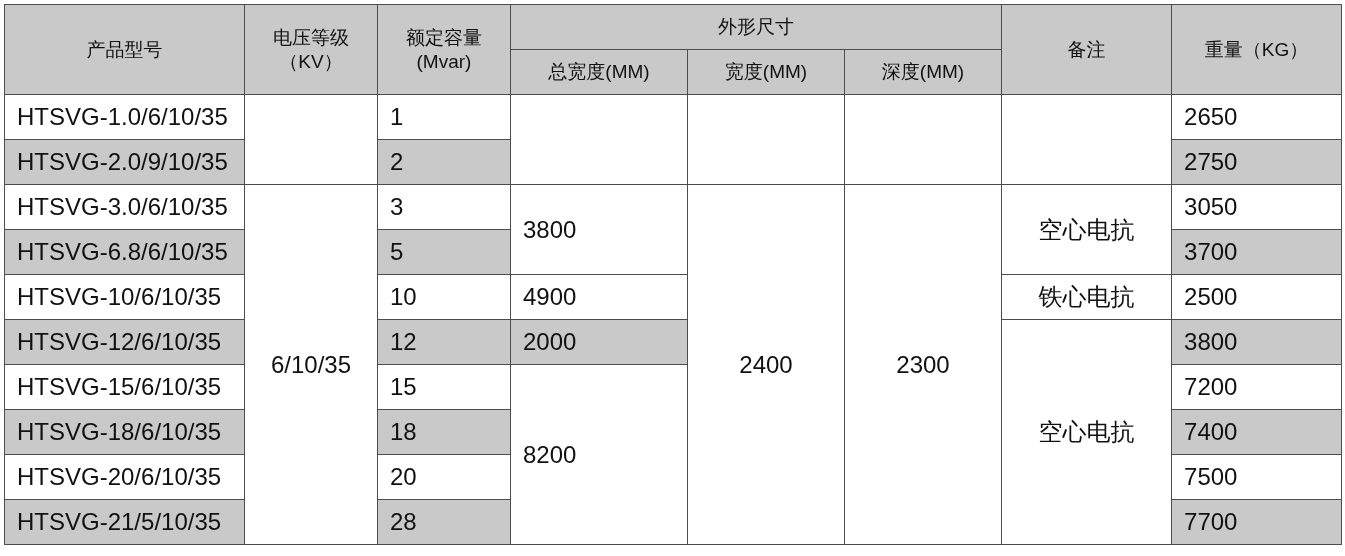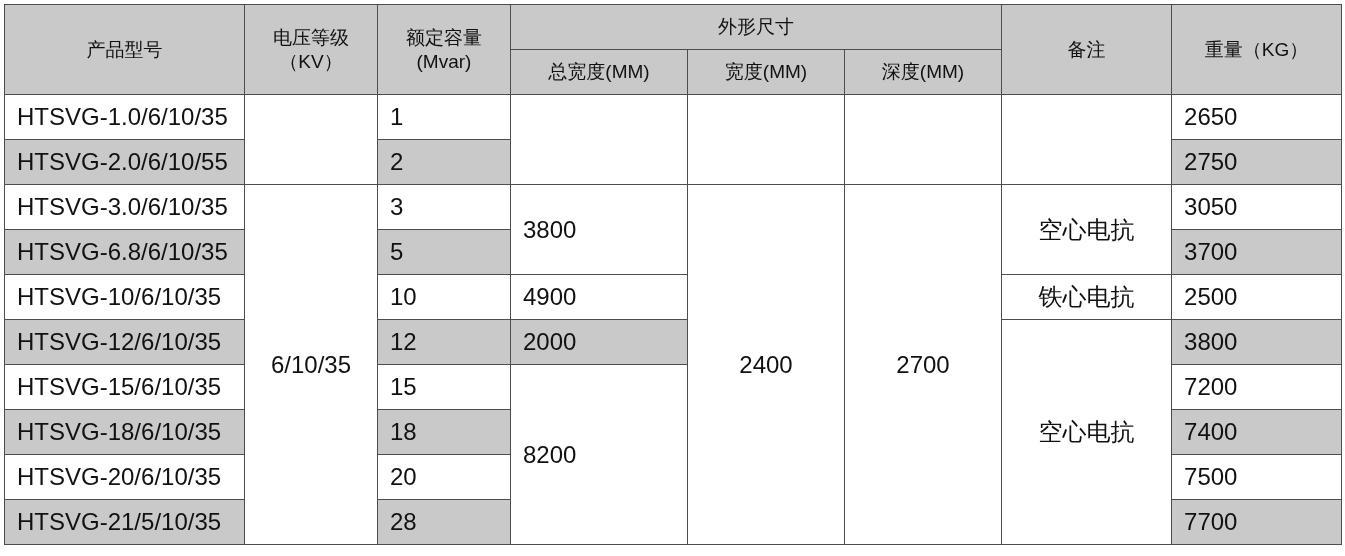--- a/index.html
+++ b/index.html
@@ -116,32 +116,32 @@
       <td class="cell-center span-white" rowspan="2"></td>
       <td class="cell-left">1</td>
       <td class="cell-left span-white" rowspan="2"></td>
       <td class="cell-center span-white" rowspan="2"></td>
       <td class="cell-center span-white" rowspan="2"></td>
       <td class="cell-center span-white" rowspan="2"></td>
       <td class="cell-left">2650</td>
     </tr>
 
     <tr class="row-shaded">
-      <td class="cell-left">HTSVG-2.0/6/10/55</td>
+      <td class="cell-left">HTSVG-2.0/9/10/35</td>
       <td class="cell-left">2</td>
       <td class="cell-left">2750</td>
     </tr>
 
     <tr class="row-plain">
       <td class="cell-left">HTSVG-3.0/6/10/35</td>
       <td class="cell-center span-white" rowspan="8">6/10/35</td>
       <td class="cell-left">3</td>
       <td class="cell-left span-white" rowspan="2">3800</td>
       <td class="cell-center span-white" rowspan="8">2400</td>
-      <td class="cell-center span-white" rowspan="8">2700</td>
+      <td class="cell-center span-white" rowspan="8">2300</td>
       <td class="cell-center span-white" rowspan="2">空心电抗</td>
       <td class="cell-left">3050</td>
     </tr>
 
     <tr class="row-shaded">
       <td class="cell-left">HTSVG-6.8/6/10/35</td>
       <td class="cell-left">5</td>
       <td class="cell-left">3700</td>
     </tr>
 

